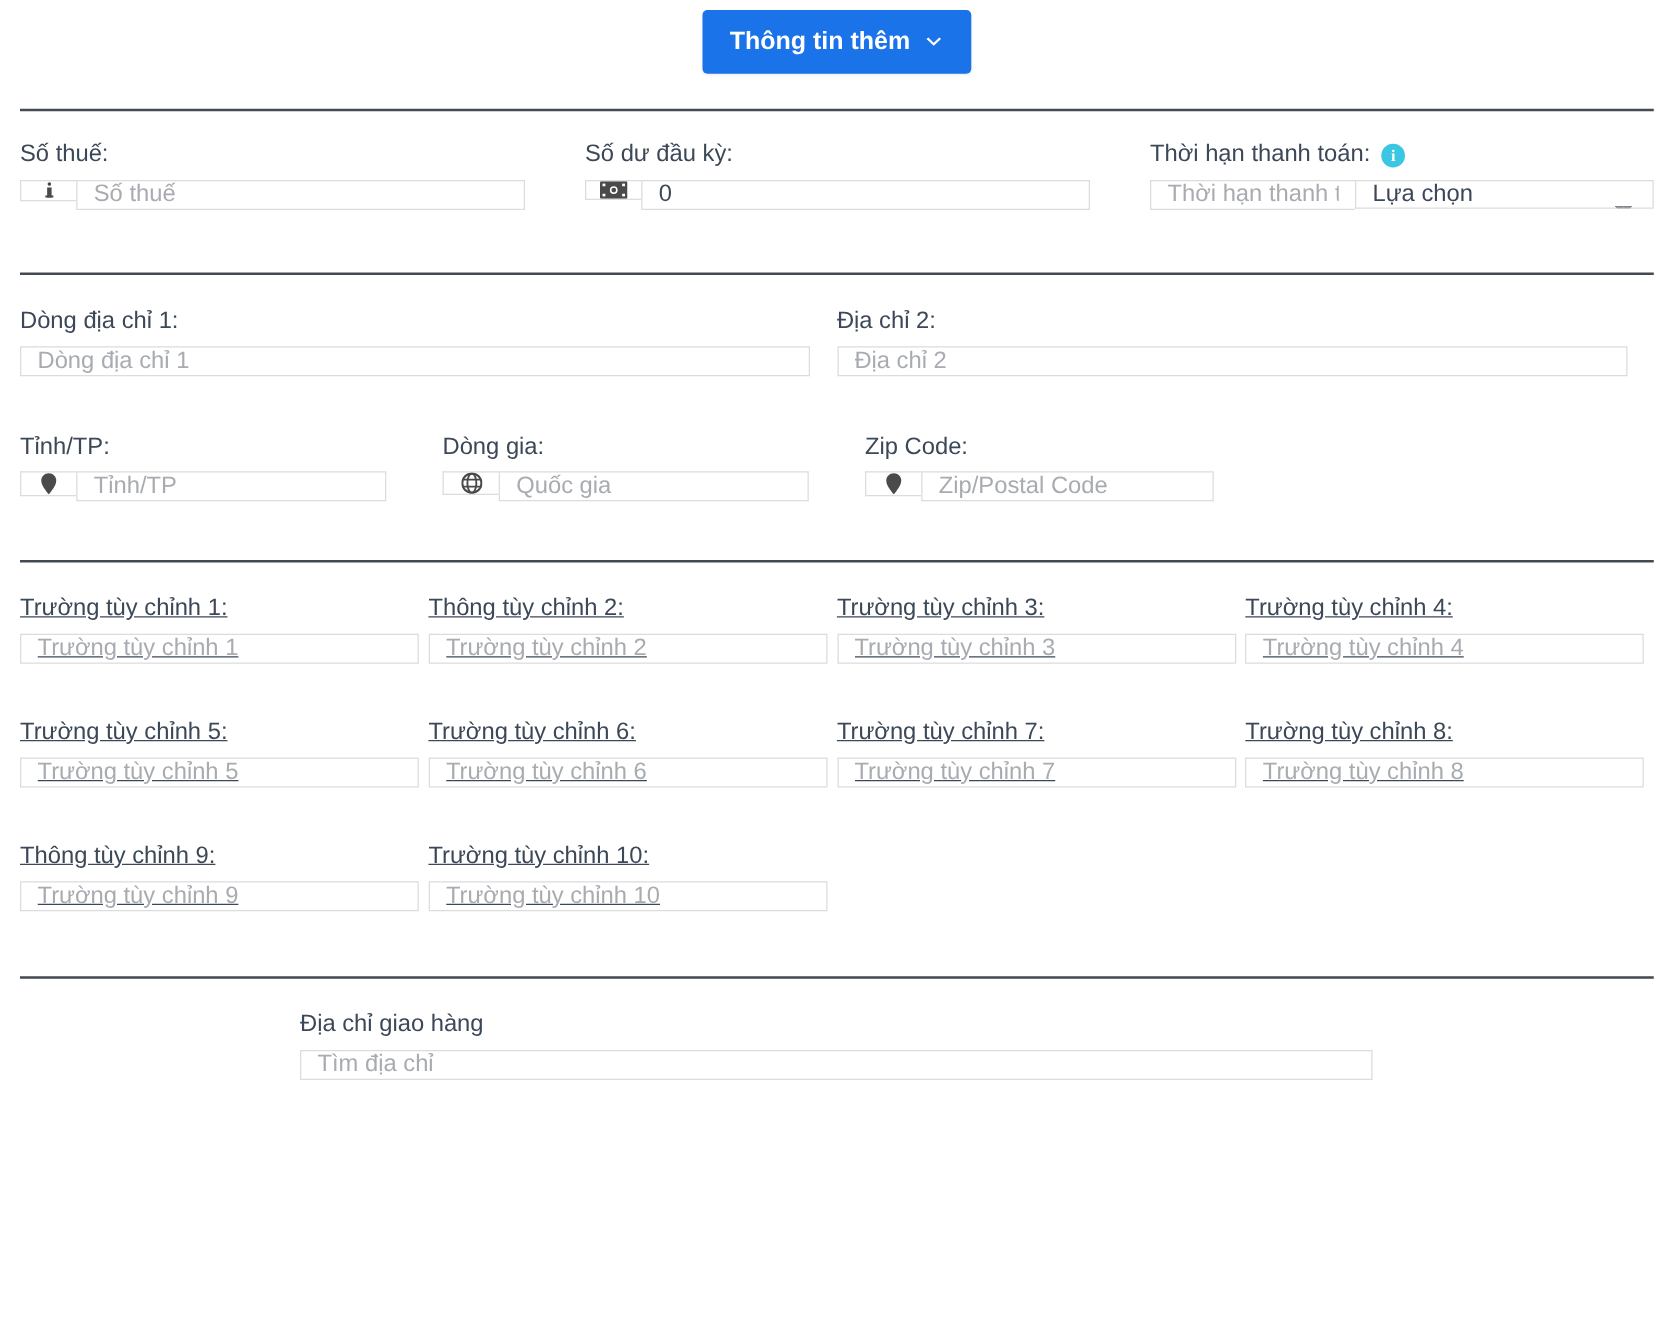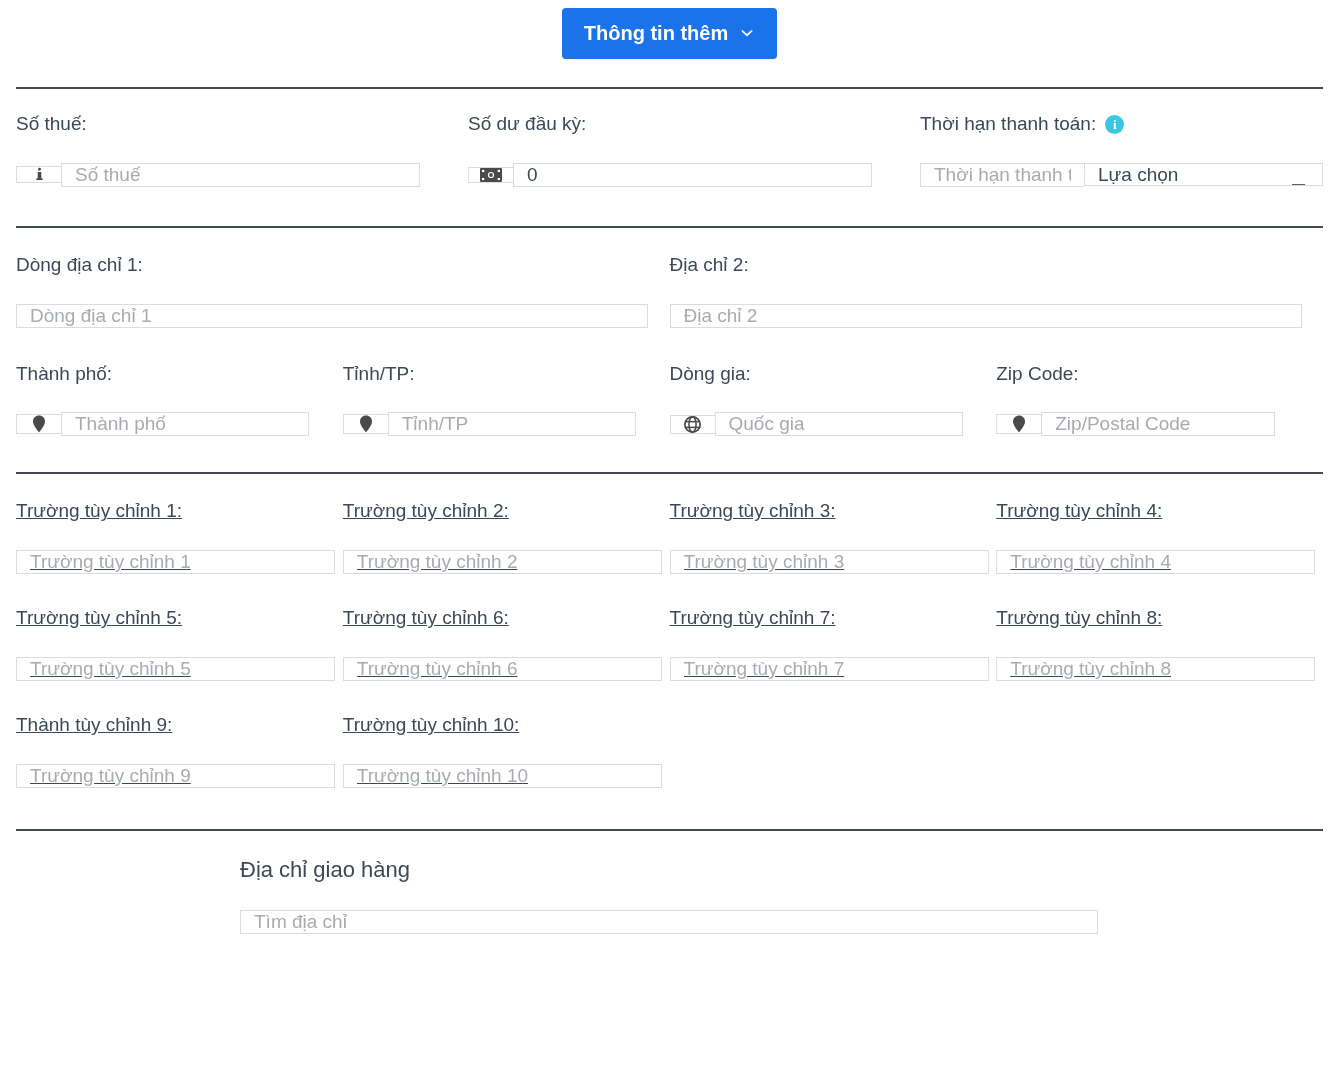--- a/index.html
+++ b/index.html
@@ -72,24 +72,23 @@
     color: #3c4858;
     line-height: 1.2;
     margin-bottom: 8px;
     display: flex;
     align-items: center;
     gap: 9px;
     white-space: nowrap;
   }
   .input-group {
     display: flex;
-    align-items: center;
+    align-items: flex-start;
     height: 46px;
     box-sizing: border-box;
-    margin-top: 16px;
   }
   .addon {
     width: 45px;
     flex: 0 0 45px;
     border: 1px solid #dcdcdc;
     border-right: none;
     background: #ffffff;
     display: flex;
     align-items: center;
     justify-content: center;
@@ -175,21 +174,21 @@
   .sec3 { padding-top: 26px; text-decoration: underline; }
   .cf-row { display: flex; margin-bottom: 22px; }
   .cf-row:last-child { margin-bottom: 0; }
   .cf-col { width: 338px; box-sizing: border-box; }
   .cf-col .input-group { width: 319px; }
 
   
   .sec4 { padding-top: 26px; }
   .deliver-wrap { padding-left: 224px; }
   .deliver-label {
-    font-size: 22px;
+    font-size: 19px;
     color: #3c4858;
     margin-bottom: 9px;
   }
   .deliver-wrap .input-group { width: 858px; border-radius: 15px; }
 </style>
 </head>
 <body>
 
 <div class="page">
 
@@ -270,31 +269,20 @@
       </div>
       <div class="col">
         <div class="field-label">Địa chỉ 2:</div>
         <div class="input-group">
           <input class="txt" type="text" placeholder="Địa chỉ 2" style="">
         </div>
       </div>
     </div>
 
     <div class="addr-row2">
-      <div class="col">
-        <div class="field-label">Thành phố:</div>
-        <div class="input-group">
-          <span class="addon">
-            <svg viewBox="0 0 14 18" width="14" height="18" aria-hidden="true">
-              <path d="M7 0.6 C3.6 0.6 1 3.2 1 6.5 C1 10.8 7 17.4 7 17.4 C7 17.4 13 10.8 13 6.5 C13 3.2 10.4 0.6 7 0.6 Z" fill="#4a4a4a"></path>
-            </svg>
-          </span>
-          <input class="txt" type="text" placeholder="Thành phố" style="">
-        </div>
-      </div>
 
       <div class="col">
         <div class="field-label">Tỉnh/TP:</div>
         <div class="input-group">
           <span class="addon">
             <svg viewBox="0 0 14 18" width="14" height="18" aria-hidden="true">
               <path d="M7 0.6 C3.6 0.6 1 3.2 1 6.5 C1 10.8 7 17.4 7 17.4 C7 17.4 13 10.8 13 6.5 C13 3.2 10.4 0.6 7 0.6 Z" fill="#4a4a4a"></path>
             </svg>
           </span>
           <input class="txt" type="text" placeholder="Tỉnh/TP" style="">
@@ -336,21 +324,21 @@
   <div class="section sec3">
 
     <div class="cf-row">
       <div class="cf-col">
         <div class="field-label">Trường tùy chỉnh 1:</div>
         <div class="input-group">
           <input class="txt" type="text" placeholder="Trường tùy chỉnh 1" style="">
         </div>
       </div>
       <div class="cf-col">
-        <div class="field-label">Trường tùy chỉnh 2:</div>
+        <div class="field-label">Thông tùy chỉnh 2:</div>
         <div class="input-group">
           <input class="txt" type="text" placeholder="Trường tùy chỉnh 2" style="">
         </div>
       </div>
       <div class="cf-col">
         <div class="field-label">Trường tùy chỉnh 3:</div>
         <div class="input-group">
           <input class="txt" type="text" placeholder="Trường tùy chỉnh 3" style="">
         </div>
       </div>
@@ -384,21 +372,21 @@
       <div class="cf-col">
         <div class="field-label">Trường tùy chỉnh 8:</div>
         <div class="input-group">
           <input class="txt" type="text" placeholder="Trường tùy chỉnh 8" style="">
         </div>
       </div>
     </div>
 
     <div class="cf-row">
       <div class="cf-col">
-        <div class="field-label">Thành tùy chỉnh 9:</div>
+        <div class="field-label">Thông tùy chỉnh 9:</div>
         <div class="input-group">
           <input class="txt" type="text" placeholder="Trường tùy chỉnh 9" style="">
         </div>
       </div>
       <div class="cf-col">
         <div class="field-label">Trường tùy chỉnh 10:</div>
         <div class="input-group">
           <input class="txt" type="text" placeholder="Trường tùy chỉnh 10" style="">
         </div>
       </div>

